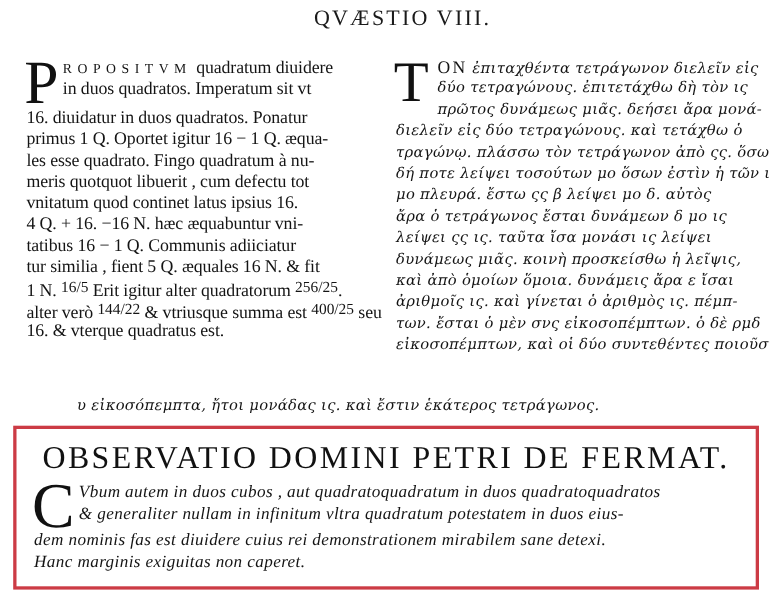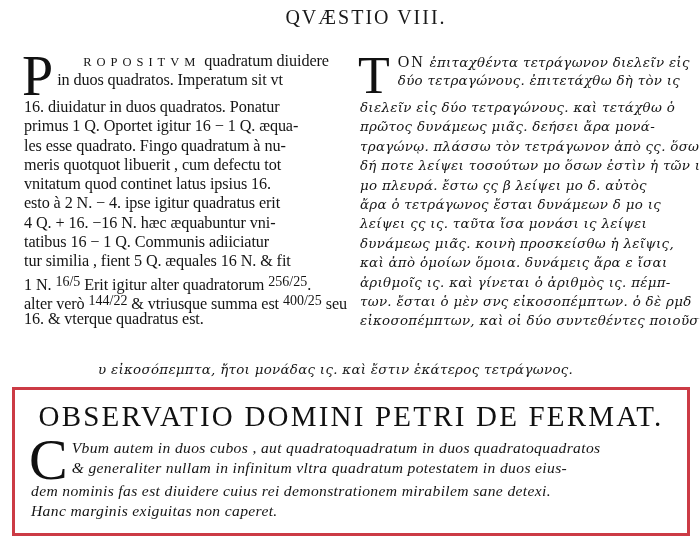--- a/index.html
+++ b/index.html
@@ -24,24 +24,24 @@
   .left-text .line { letter-spacing:-0.1px; }
   .right-text .line {
     font-family:"DejaVu Serif", serif; font-style:italic;
     font-size:13.4px; letter-spacing:0.3px; height:19.4px; line-height:19.4px;
   }
   .dropcap {
     float:left; font-size:56px; line-height:44px; height:44px;
     margin:2px 4px 0 -2px; color:#111;
   }
   .dropcap-right { font-size:52px; margin-right:8px; font-family:"Liberation Serif", serif; font-style:normal; }
-  .smallcaps { letter-spacing:5px; font-size:12.5px; text-transform:uppercase;margin-left:26px; }
+  .smallcaps { letter-spacing:5px; font-size:12.5px; text-transform:uppercase; }
   .greek-footer {
     position:absolute; left:70px; top:362px; font-family:"DejaVu Serif", serif; font-style:italic;
-    font-size:13.4px; letter-spacing:0.3px; white-space:nowrap;margin-left:28px;
+    font-size:13.4px; letter-spacing:0.3px; white-space:nowrap;
   }
   .fermat-box {
     position:absolute; left:12px; top:387px; width:672px; height:143px;
     border:3px solid #cc3b45; box-sizing:content-box;
   }
   .fermat-title {
     position:absolute; left:0; top:10px; width:100%; text-align:center;
     font-size:29px; letter-spacing:2.2px; color:#111;
   }
   .fermat-body {
@@ -64,35 +64,34 @@
 
 <div class="col col-left left-text">
   <div class="dropcap">P</div>
   <div class="line"><span class="smallcaps">ROPOSITVM</span><span> quadratum diuidere</span></div>
   <div class="line">in duos quadratos. Imperatum sit vt</div>
   <div class="line" style="clear:left">16. diuidatur in duos  quadratos. Ponatur</div>
   <div class="line">primus 1 Q. Oportet igitur 16 − 1 Q. æqua-</div>
   <div class="line">les esse quadrato. Fingo quadratum à nu-</div>
   <div class="line">meris quotquot libuerit , cum defectu tot</div>
   <div class="line">vnitatum  quod  continet  latus  ipsius  16.</div>
-  <div class="line">esto à 2 N. − 4. ipse igitur quadratus erit</div>
   <div class="line">4 Q. + 16. −16 N. hæc æquabuntur vni-</div>
   <div class="line">tatibus  16  − 1 Q. Communis adiiciatur</div>
   <div class="line">tur similia , fient 5 Q. æquales 16 N. &amp; fit</div>
   <div class="line"><span>1 N.</span> <span class="frac">16/5</span><span> Erit igitur alter  quadratorum </span><span class="frac">256/25</span>.</div>
   <div class="line"><span>alter verò</span> <span class="frac">144/22</span><span> &amp; vtriusque summa est </span><span class="frac">400/25</span><span> seu</span></div>
   <div class="line">16. &amp; vterque quadratus est.</div>
 </div>
 
 <div class="col col-right right-text">
   <div class="dropcap dropcap-right">T</div>
   <div class="line"><span style="font-style:normal;font-family:'Liberation Serif',serif;font-size:16px;letter-spacing:2px">ON</span><span> ἐπιταχθέντα τετράγωνον διελεῖν εἰς</span></div>
   <div class="line">δύο τετραγώνους. ἐπιτετάχθω δὴ τὸν ις</div>
+  <div class="line">πρῶτος δυνάμεως μιᾶς. δεήσει ἄρα μονά-</div>
   <div class="line" style="clear:left">διελεῖν εἰς δύο τετραγώνους. καὶ τετάχθω ὁ</div>
-  <div class="line">πρῶτος δυνάμεως μιᾶς. δεήσει ἄρα μονά-</div>
   <div class="line">τραγώνῳ. πλάσσω τὸν τετράγωνον ἀπὸ ςς. ὅσων</div>
   <div class="line">δή ποτε λείψει τοσούτων μο ὅσων ἐστὶν ἡ τῶν ις</div>
   <div class="line">μο πλευρά. ἔστω ςς β λείψει μο δ. αὐτὸς</div>
   <div class="line">ἄρα ὁ τετράγωνος ἔσται δυνάμεων δ μο ις</div>
   <div class="line">λείψει ςς ις. ταῦτα ἴσα μονάσι ις λείψει</div>
   <div class="line">δυνάμεως μιᾶς. κοινὴ προσκείσθω ἡ λεῖψις,</div>
   <div class="line">καὶ ἀπὸ ὁμοίων ὅμοια. δυνάμεις ἄρα ε ἴσαι</div>
   <div class="line">ἀριθμοῖς ις. καὶ γίνεται ὁ ἀριθμὸς ις. πέμπ-</div>
   <div class="line">των. ἔσται ὁ μὲν σνς εἰκοσοπέμπτων. ὁ δὲ ρμδ</div>
   <div class="line">εἰκοσοπέμπτων, καὶ οἱ δύο συντεθέντες ποιοῦσι</div>

